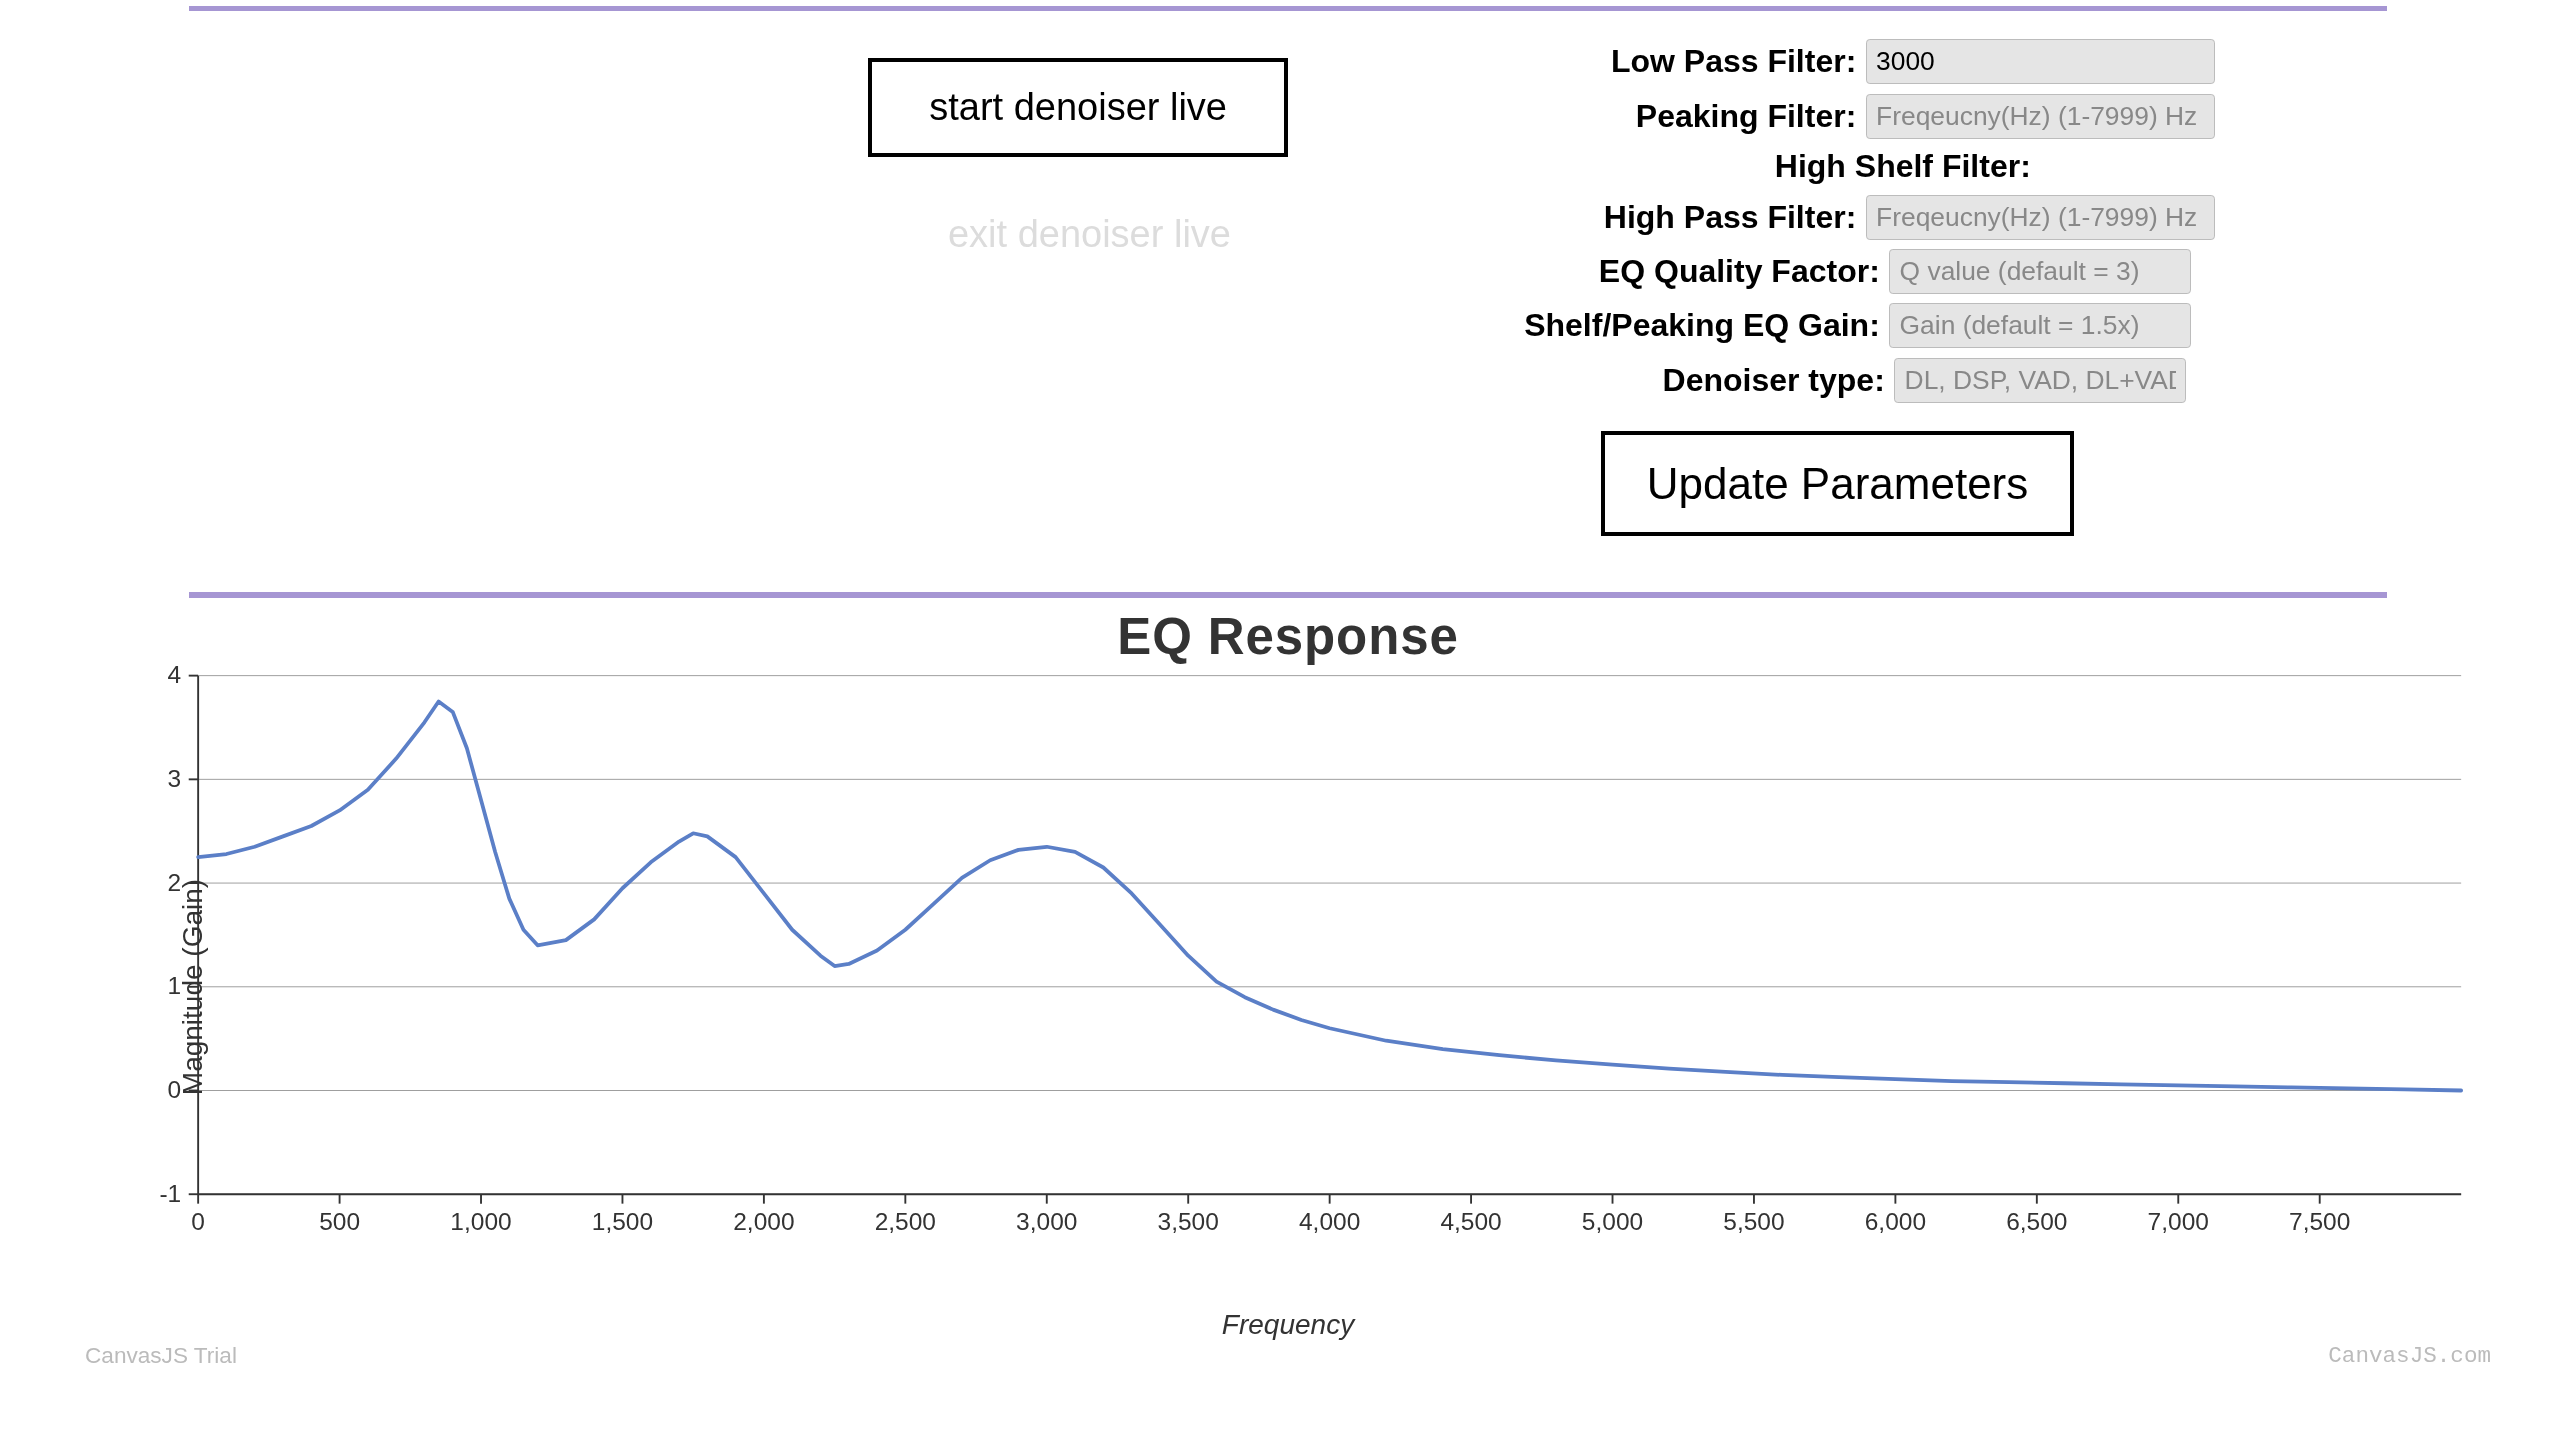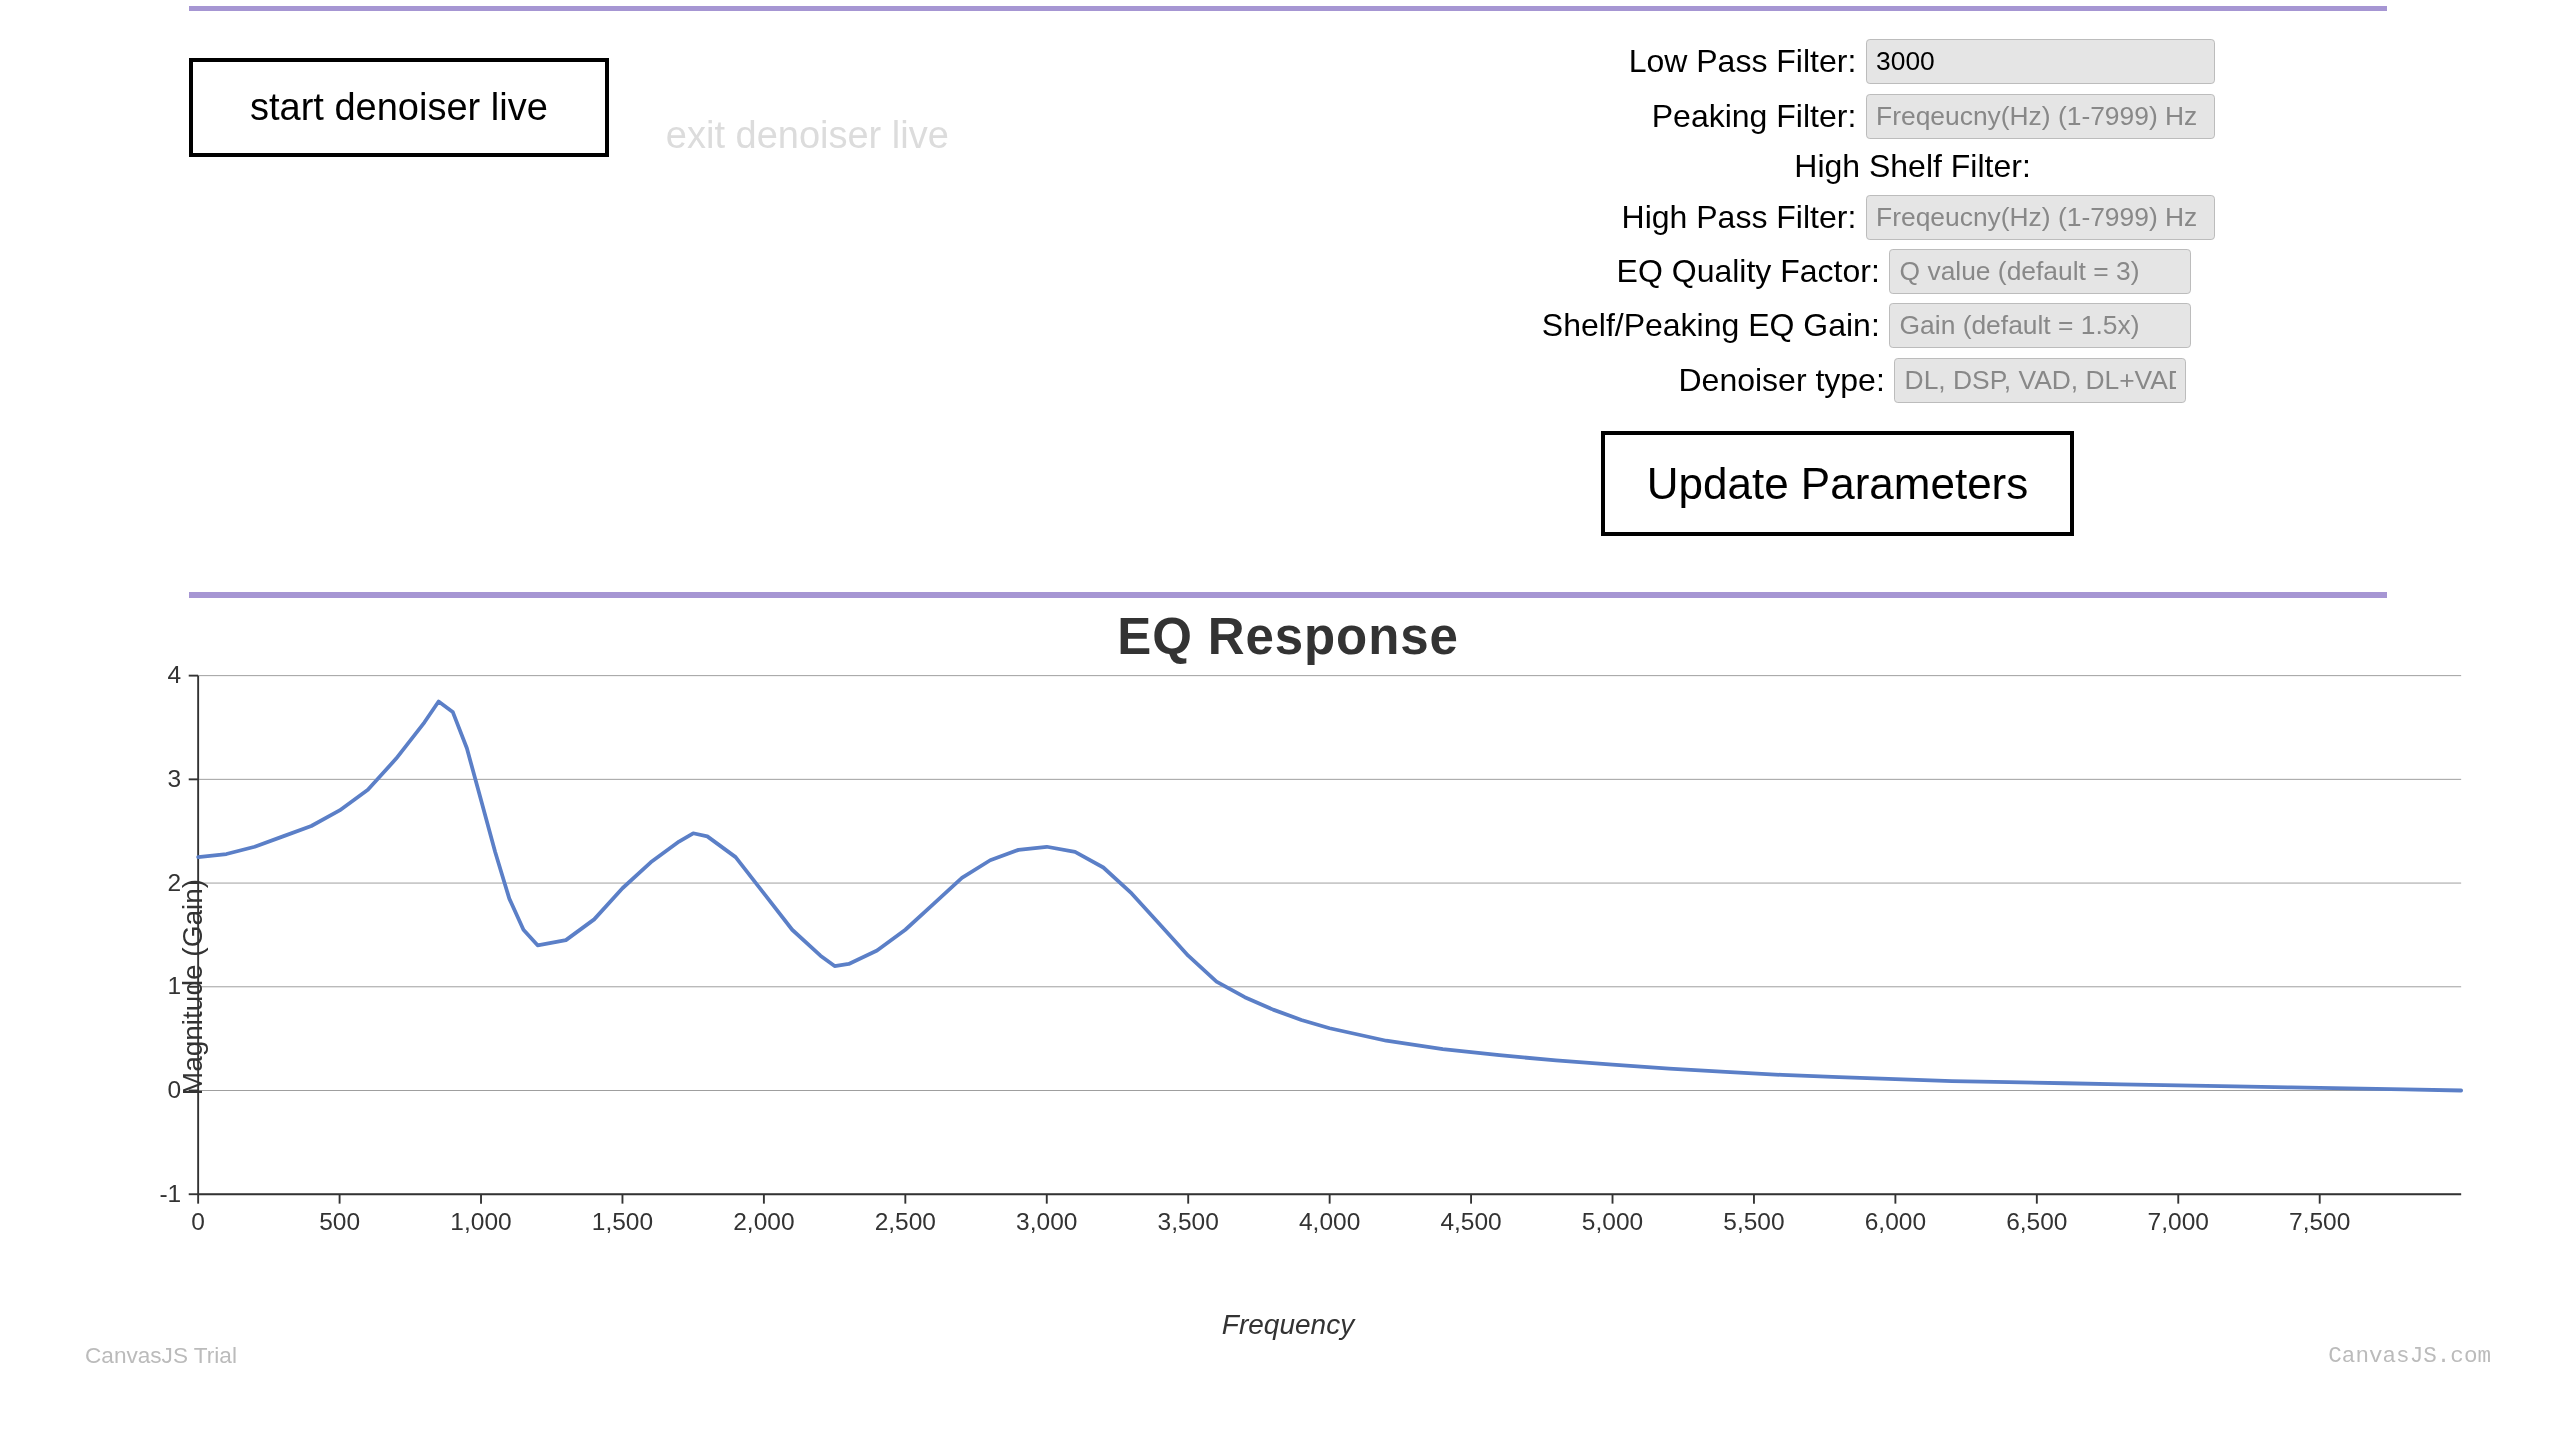--- a/index.html
+++ b/index.html
@@ -15,22 +15,22 @@
     background: #a696d3;
     margin: 5.7px 189px 0 189px;
   }
   .top-section {
     display: flex;
     padding: 28px 189px 28px 189px;
   }
   .left-col {
     flex: 0 0 50%;
     display: flex;
-    flex-direction: row;
-    align-items: flex-start;
+    flex-direction: column;
+    align-items: flex-end;
     padding-top: 19px;
   }
   .right-col {
     flex: 0 0 50%;
     display: flex;
     flex-direction: column;
     align-items: center;
   }
   .btn-primary {
     border: 4.7px solid #000;
@@ -56,20 +56,21 @@
     margin-bottom: 9.4px;
     width: 100%;
     justify-content: center;
   }
   .form-label {
     font-size: 32px;
     text-align: right;
     margin-right: 9.4px;
     white-space: nowrap;
     width: 396px;
+    font-weight: bold;
   }
   .form-input {
     width: 349px;
     height: 45px;
     font-size: 26.4px;
     padding: 3.8px 9.4px;
     border: 1.9px solid #bcbcbc;
     border-radius: 3.8px;
     background: #e5e5e5;
     font-family: inherit;

